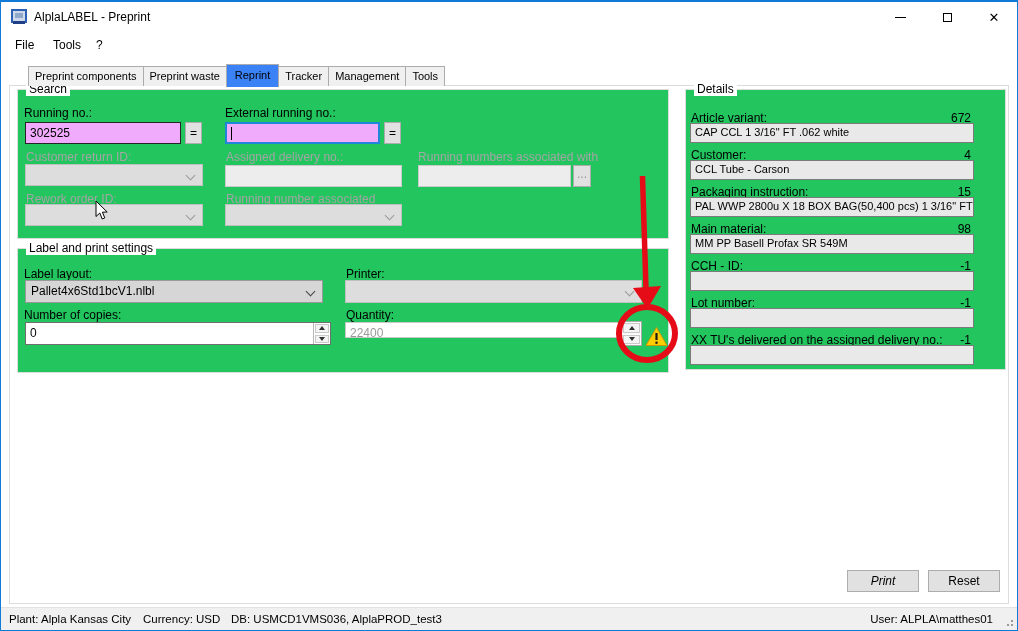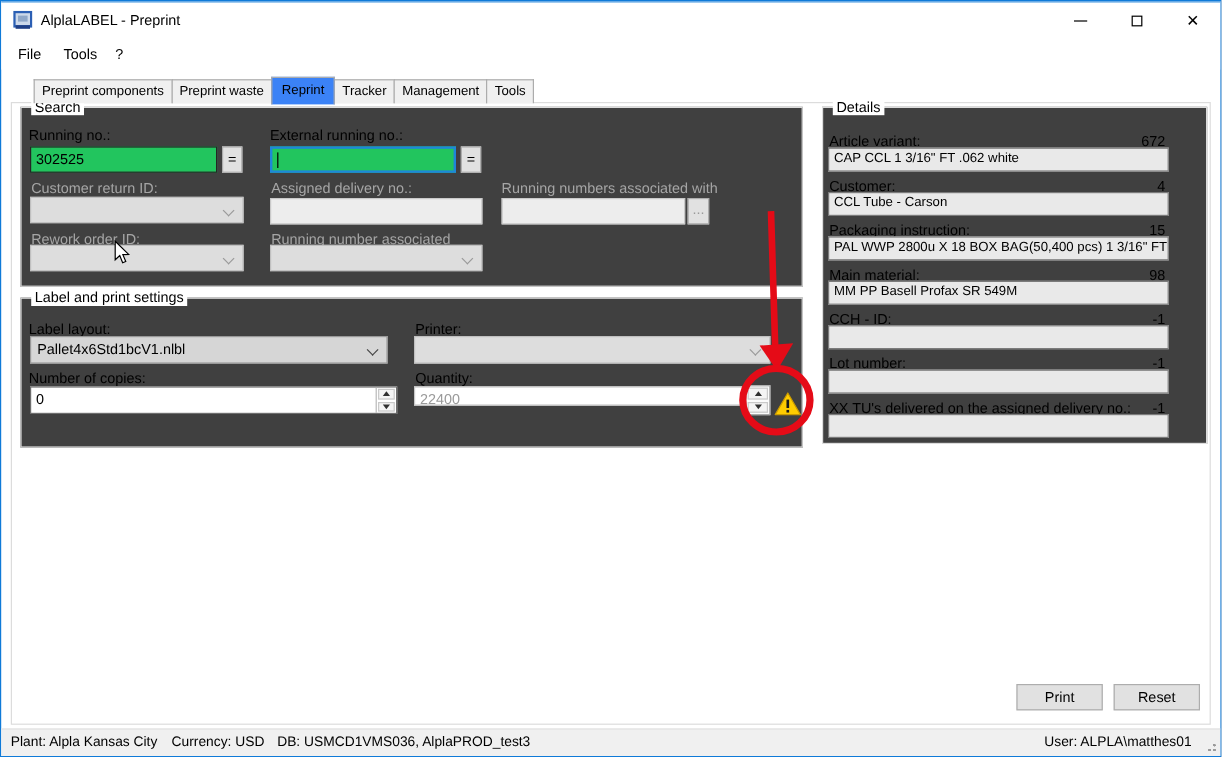--- a/index.html
+++ b/index.html
@@ -30,27 +30,27 @@
   }
   .tab.active {
     height:23px; line-height:21px; background:#3b82f6; z-index:4; position:relative;
     margin-bottom:-1px; padding:0 8px;
   }
   .tabpage {
     position:absolute; left:8px; top:84px; width:1000px; height:519px;
     background:#fff; border:1px solid #dcdcdc; z-index:1;
   }
   
-  .group { position:absolute; border:1px solid #dcdcdc; background:#404040; z-index:2; }
+  .group { position:absolute; border:1px solid #dcdcdc; background:#22c55e; z-index:2; }
   .group-caption { position:absolute; top:-8px; left:8px; background:#fff; padding:0 3px; white-space:nowrap; }
   
   .lbl { position:absolute; white-space:nowrap; z-index:5; }
   .lbl.dis { color:#a5a5a5; }
   .txt {
-    position:absolute; background:#22c55e; border:1px solid #252525;
+    position:absolute; background:#f0abfc; border:1px solid #252525;
     padding:3px 4px; white-space:nowrap; overflow:hidden; z-index:5;
   }
   .txt.focusblue { border:2px solid #1f86d9; padding:2px 3px; }
   .txt.dis { background:#ededed; border:1px solid #c9c9c9; color:#8a8a8a; }
   .caret { position:absolute; left:4px; top:3px; width:1px; height:13px; background:#000; }
   .eqbtn {
     position:absolute; background:#e1e1e1; border:1px solid #adadad;
     text-align:center; line-height:20px; z-index:5; cursor:default;
   }
   .eqbtn.dots { color:#9a9a9a; line-height:16px; }
@@ -244,21 +244,21 @@
   <div class="dtxt" style="top:270px;"><span></span></div>
 
   <div class="lbl" style="left:690px; top:295px;">Lot number:</div>
   <div class="dnum" style="top:295px;">-1</div>
   <div class="dtxt" style="top:307px;"><span></span></div>
 
   <div class="lbl" style="left:690px; top:332px;">XX TU's delivered on the assigned delivery no.:</div>
   <div class="dnum" style="top:332px;">-1</div>
   <div class="dtxt" style="top:344px;"><span></span></div>
 
-  <div class="btn" style="left:846px; top:569px;">Print</div>
+  <div class="btn" style="left:846px; top:569px;font-style:italic;">Print</div>
   <div class="btn" style="left:927px; top:569px;">Reset</div>
 
   <div class="statusbar">
     <span class="status-item" style="left:8px;">Plant: Alpla Kansas City</span>
     <span class="status-item" style="left:142px;">Currency: USD</span>
     <span class="status-item" style="left:230px;">DB: USMCD1VMS036, AlplaPROD_test3</span>
     <span class="status-item" style="right:24px;">User: ALPLA\matthes01</span>
     <span class="grip"></span>
   </div>
 

